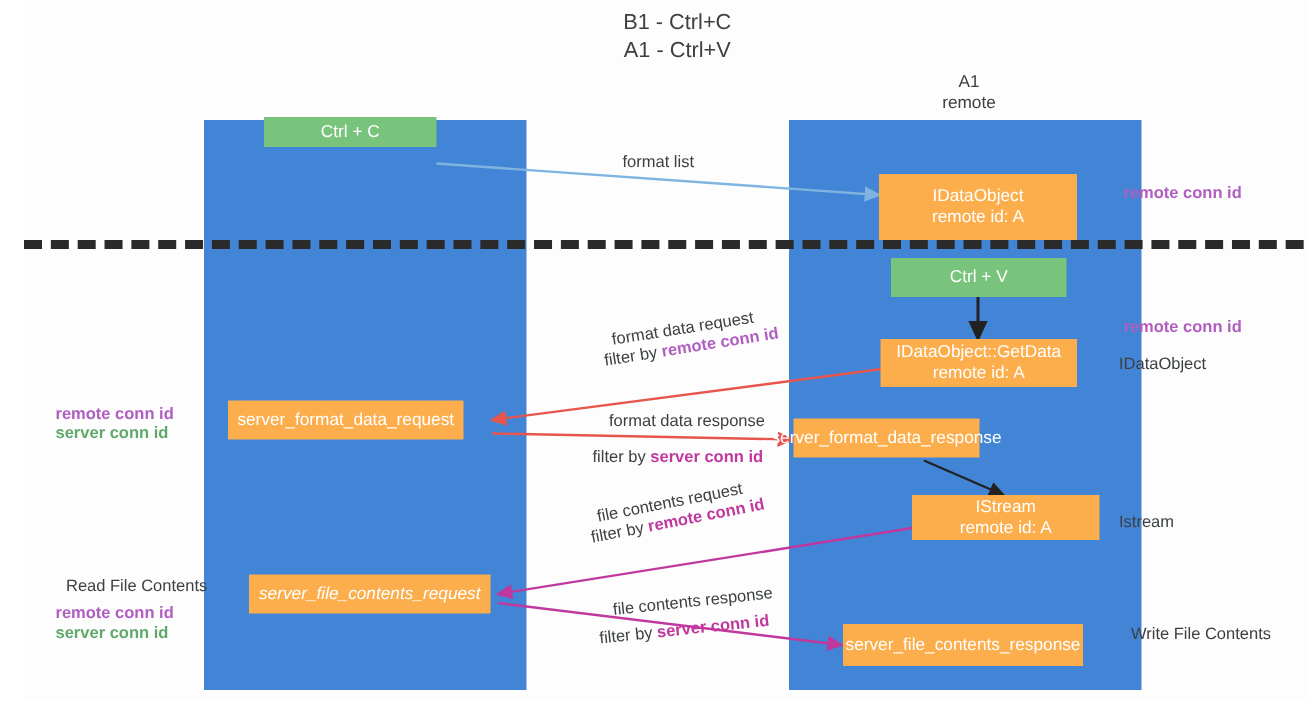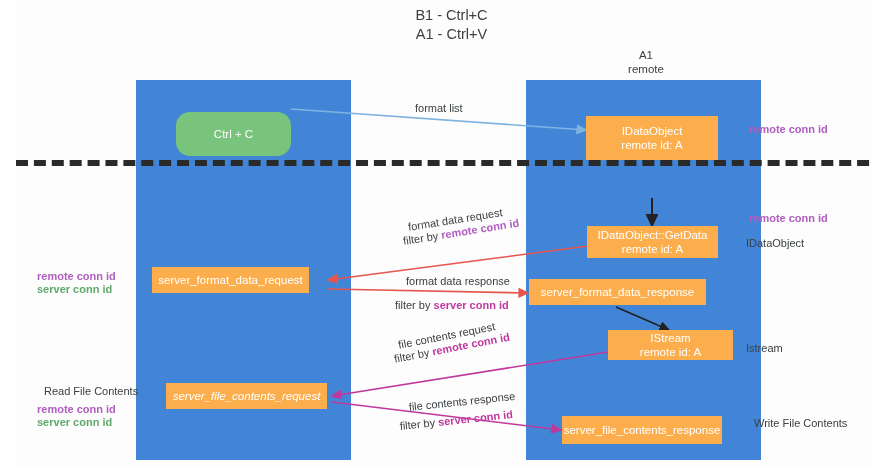--- a/index.html
+++ b/index.html
@@ -136,32 +136,33 @@
 
     <line x1="600" y1="307" x2="653" y2="330" stroke="#222222" stroke-width="1.6" marker-end="url(#arw-black)"></line>
 
     <line x1="592" y1="352" x2="316" y2="396" stroke="#c0389e" stroke-width="1.6" marker-end="url(#arw-magenta)"></line>
 
     <line x1="316" y1="402" x2="545" y2="430" stroke="#c0389e" stroke-width="1.6" marker-end="url(#arw-magenta)"></line>
   </svg>
 
   <div class="abs dash-sep" style="top:160px;"></div>
 
-  <div class="abs node green" style="left:160px; top:112px; width:115px; height:44px;border-radius:14px;">Ctrl + C</div>
+  <div class="abs node green" style="left:160px; top:78px; width:115px; height:20px;">Ctrl + C</div>
 
   <div class="abs node orange" style="left:570px; top:116px; width:132px; height:44px;">IDataObject
 remote id: A</div>
 
+  <div class="abs node green" style="left:578px; top:172px; width:117px; height:26px;">Ctrl + V</div>
 
   <div class="abs node orange" style="left:571px; top:226px; width:131px; height:32px;">IDataObject::GetData
 remote id: A</div>
 
   <div class="abs node orange" style="left:136px; top:267px; width:157px; height:26px;">server_format_data_request</div>
 
-  <div class="abs node orange" style="left:513px; top:279px; width:177px; height:26px;">server_format_data_response</div>
+  <div class="abs node orange" style="left:513px; top:279px; width:124px; height:26px;">server_format_data_response</div>
 
   <div class="abs node orange" style="left:592px; top:330px; width:125px; height:30px;">IStream
 remote id: A</div>
 
   <div class="abs node orange" style="left:150px; top:383px; width:161px; height:26px;font-style:italic;">server_file_contents_request</div>
 
   <div class="abs node orange" style="left:546px; top:416px; width:160px; height:28px;">server_file_contents_response</div>
 
   <div class="abs lbl" style="left:399px; top:101px;">format list</div>
 

